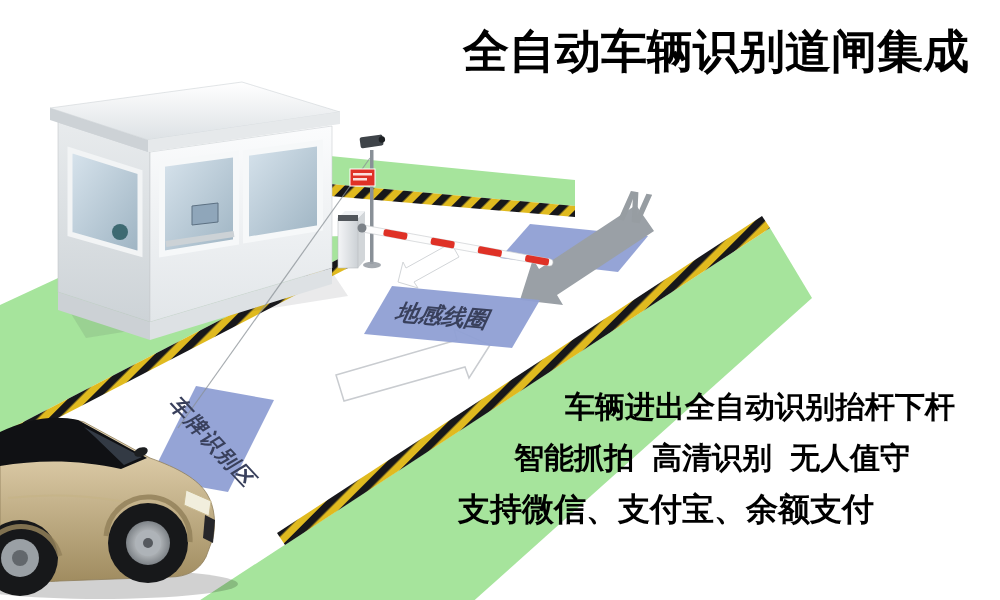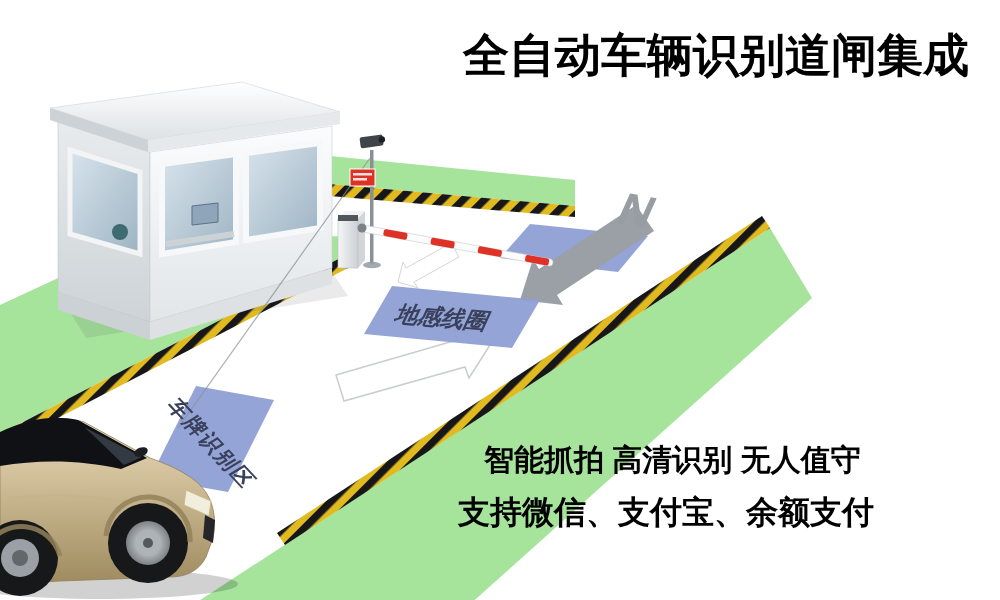--- a/index.html
+++ b/index.html
@@ -1,23 +1,23 @@
 <!DOCTYPE html>
 <html><head>
 <meta charset="utf-8">
 <style>
   *{margin:0;padding:0;box-sizing:border-box}
   html,body{background:#ffffff}
   .stage{position:relative;width:1000px;height:600px;background:#ffffff;overflow:hidden;
-         font-family:Liberation Sans, sans-serif}
+         font-family:Liberation Mono, monospace}
   .scene{position:absolute;left:0;top:0}
   .txt{position:absolute;font-weight:700;color:#000;white-space:nowrap;line-height:1}
   .title{left:438px;top:32px;width:556px;text-align:center;font-size:46px;letter-spacing:0}
   .f1{left:565px;top:394px;font-size:30px}
-  .f2{left:484px;top:445px;font-size:30px}
+  .f2{left:514px;top:445px;font-size:30px}
   .f3{left:458px;top:496px;font-size:32px}
   .zone-label{position:absolute;font-weight:700;color:#39405c;white-space:nowrap;line-height:1}
   .zl1{left:402px;top:303px;font-size:23px;transform:rotate(5deg) skewX(-20deg);transform-origin:0 0}
   .zl2{left:182px;top:396px;font-size:21px;letter-spacing:2px;transform:rotate(47deg) skewX(-12deg);transform-origin:0 0}
   .north{position:absolute;left:630px;top:186px;font-size:46px;font-weight:700;color:#979da2;
          transform:rotate(10deg) skewX(-14deg);transform-origin:0 0;line-height:1}
 </style>
 </head>
 <body>
 
@@ -156,20 +156,21 @@
         <circle cx="148" cy="543" r="5" fill="#55595e"></circle>
       </g>
       <path d="M106,536 A42,42 0 0 1 190,542" stroke="#93815a" stroke-width="5" fill="none" stroke-opacity="0.85"></path>
       <path d="M-14,548 A40,40 0 0 1 60,556" stroke="#93815a" stroke-width="5" fill="none" stroke-opacity="0.85"></path>
       <ellipse cx="141" cy="452" rx="7" ry="4.5" transform="rotate(-20 141 452)" fill="#1c1e20"></ellipse>
     </g>
   </svg>
 
   <div class="txt title">全自动车辆识别道闸集成</div>
 
+  <div class="txt f1">车辆进出全自动识别抬杆下杆</div>
   <div class="txt f2">智能抓拍 高清识别 无人值守</div>
   <div class="txt f3">支持微信、支付宝、余额支付</div>
 
   <div class="zone-label zl1">地感线圈</div>
   <div class="zone-label zl2">车牌识别区</div>
   <div class="north">N</div>
 
 </div>
 
 </body></html>

